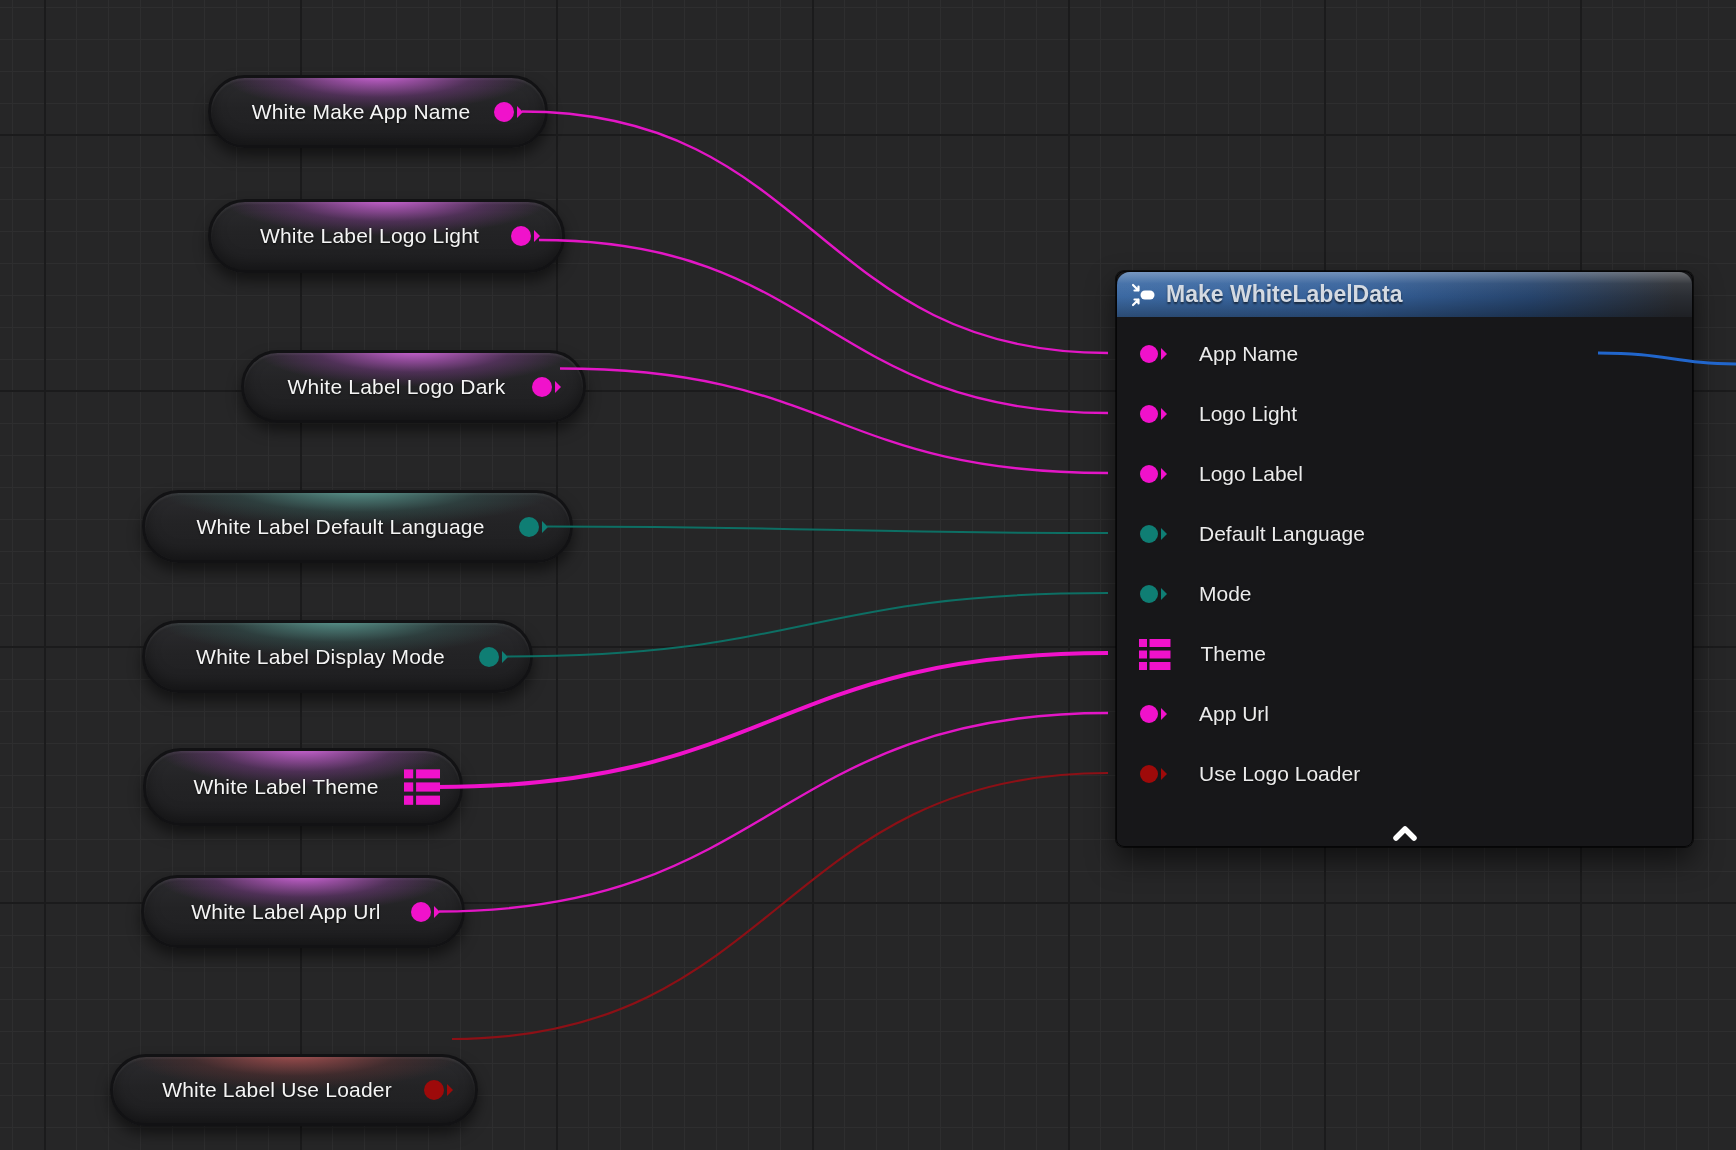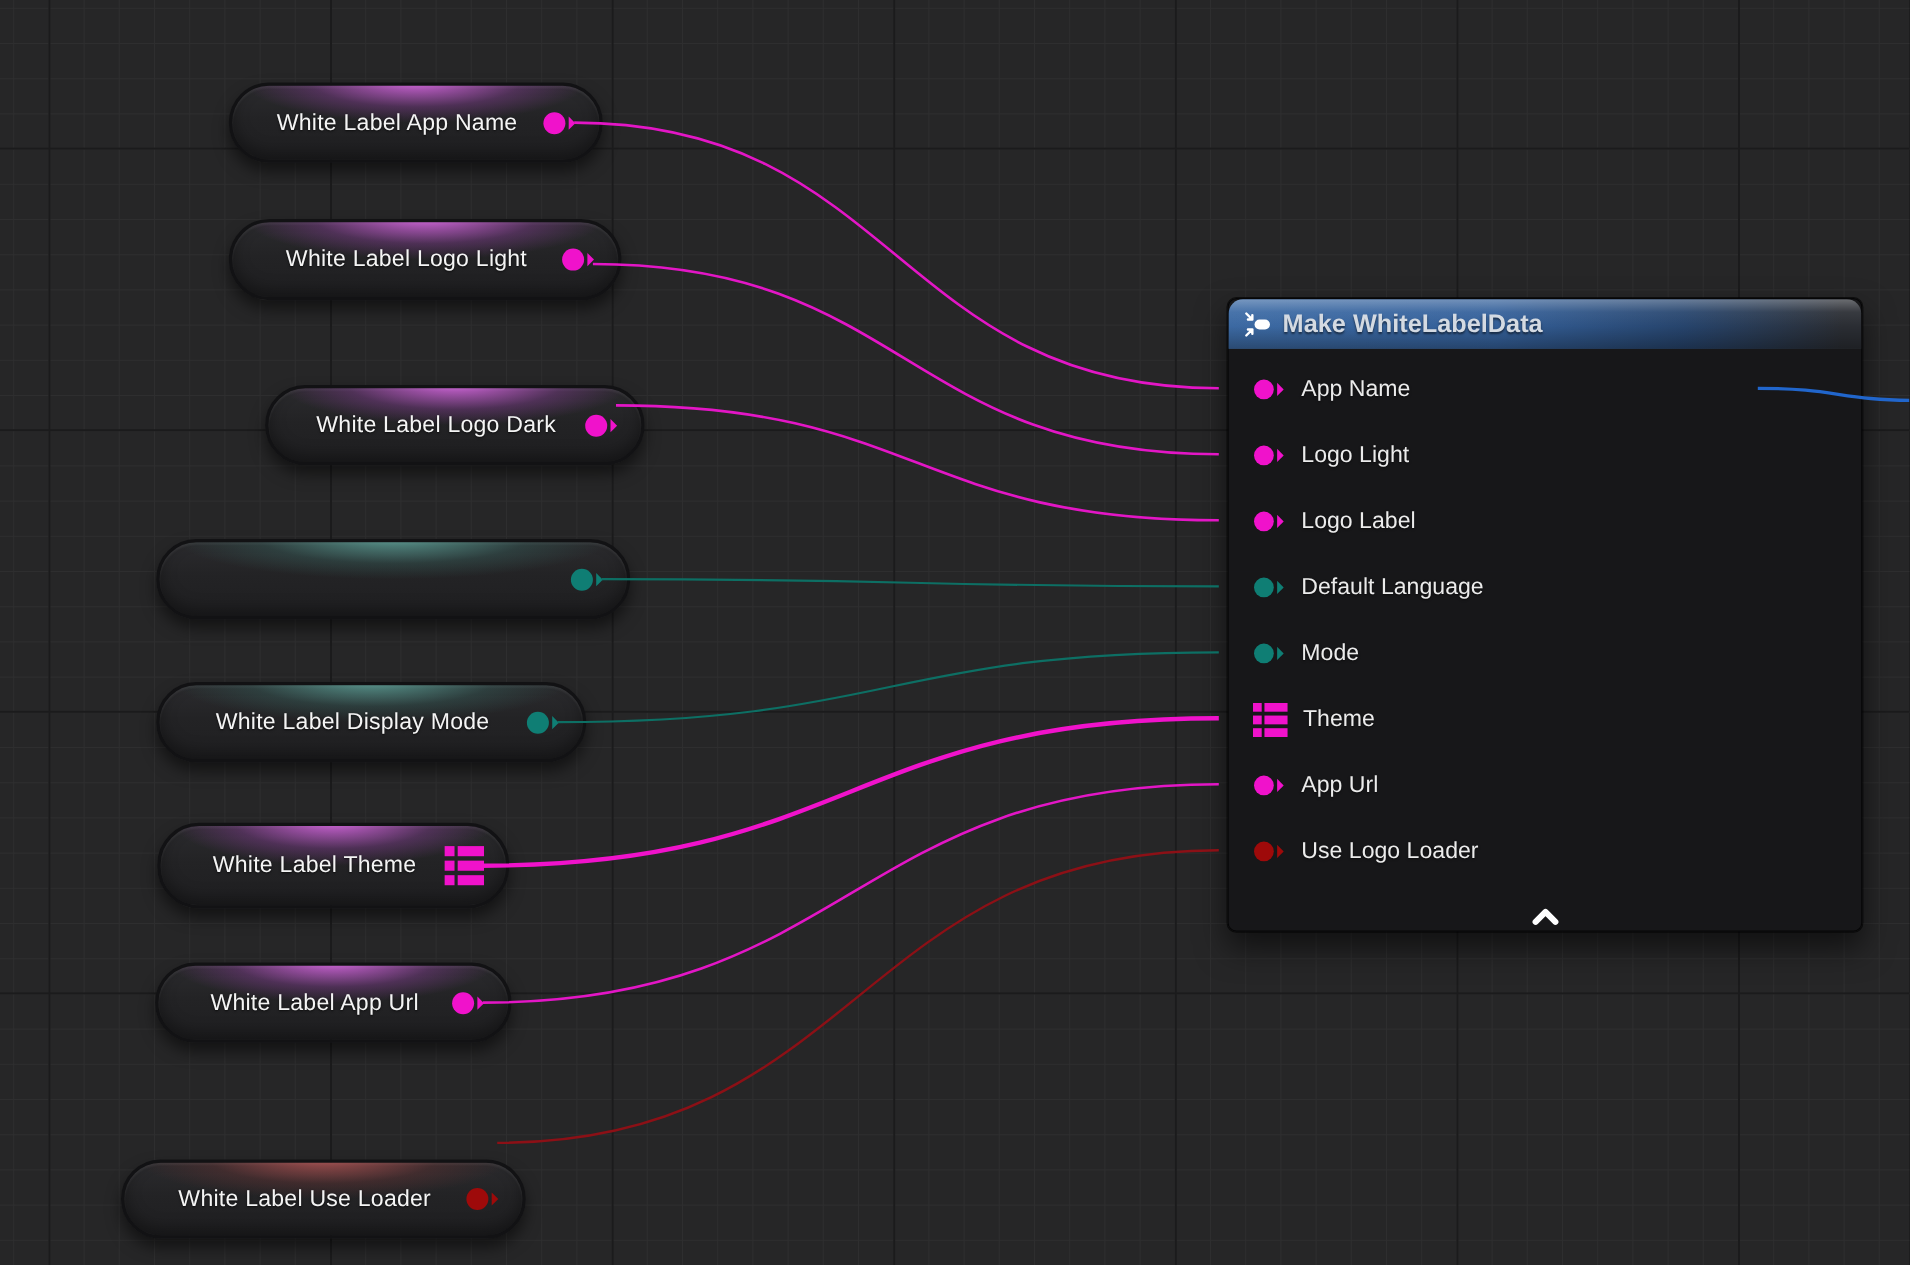--- a/index.html
+++ b/index.html
@@ -45,21 +45,21 @@
     position:relative;height:45px;border-radius:13px 13px 0 0;overflow:hidden;
     display:flex;align-items:center;gap:10px;padding-left:13px;
     background:linear-gradient(90deg,#3d6ba5 0%,#35619b 42%,#27456e 72%,#2b2e34 97%);
   }
   #node-header::after{
     content:"";position:absolute;inset:0;pointer-events:none;
     background:linear-gradient(180deg,rgba(255,255,255,.30) 0%,rgba(255,255,255,.06) 26%,rgba(0,0,0,.02) 55%,rgba(0,0,0,.30) 100%);
   }
   #node-title{position:relative;z-index:1;color:#d4dae2;font-size:23px;font-weight:bold;text-shadow:0 2px 2px rgba(0,0,0,.55);}
   #node-header .hicon{position:relative;z-index:1;line-height:0;}
-  .pin-row{display:flex;align-items:center;height:60px;padding-left:22px;gap:14px;}
+  .pin-row{display:flex;align-items:center;height:60px;padding-left:22px;gap:30px;}
   #node-inputs{position:absolute;left:0;top:52px;}
   .pin-label{color:#ebebeb;font-size:21px;text-shadow:0 1px 2px rgba(0,0,0,.6);white-space:nowrap;}
   #node-output{position:absolute;top:52px;right:0;height:60px;display:flex;align-items:center;gap:14px;padding-right:30px;}
   .pin-icon{line-height:0;}
   #collapse-btn{position:absolute;left:50%;bottom:4px;transform:translateX(-50%);line-height:0;cursor:pointer;}
   
   #wires{position:absolute;inset:0;z-index:6;pointer-events:none;}
   #wires path{pointer-events:stroke;fill:none;}
   .layer{position:absolute;inset:0;z-index:1;}
 </style>
@@ -75,21 +75,21 @@
       <path d="M 507 656.5 C 807.5 656.5, 807.5 593, 1108 593" stroke="#0d6f64" stroke-width="2"></path>
       <path d="M 437 787 C 772.5 787, 772.5 653, 1108 653" stroke="#f012cb" stroke-width="4"></path>
       <path d="M 439 911.5 C 773.5 911.5, 773.5 713, 1108 713" stroke="#e316c6" stroke-width="2.4"></path>
       <path d="M 452 1039 C 780 1039, 780 773, 1108 773" stroke="#8c1016" stroke-width="2.2"></path>
       <path d="M 1598 353 C 1671 353, 1671 364, 1744 364" stroke="#2166cc" stroke-width="3"></path>
     </svg>
 
   <div class="layer" id="vars-layer">
       <div class="pill" style="left: 208px; top: 75px; width: 340px; height: 73px; --glow: rgba(216,103,226,0.95); --glow-soft: rgba(170,70,190,0.30);">
         <span class="glow"></span>
-    <span class="pill-label">White Label App Name</span>
+    <span class="pill-label">White Make App Name</span>
     <span class="pill-pin"><svg width="32" height="24" viewBox="0 0 32 24">
     <circle cx="11" cy="12" r="10" fill="#f012cb"></circle>
     <path d="M 24 6 L 30 12 L 24 18 Z" fill="#f012cb"></path>
           </svg></span>
       </div>
       <div class="pill" style="left: 208px; top: 199px; width: 357px; height: 74px; --glow: rgba(216,103,226,0.95); --glow-soft: rgba(170,70,190,0.30);">
         <span class="glow"></span>
     <span class="pill-label">White Label Logo Light</span>
     <span class="pill-pin"><svg width="32" height="24" viewBox="0 0 32 24">
     <circle cx="11" cy="12" r="10" fill="#f012cb"></circle>
@@ -99,20 +99,21 @@
       <div class="pill" style="left: 241px; top: 350px; width: 345px; height: 73px; --glow: rgba(216,103,226,0.95); --glow-soft: rgba(170,70,190,0.30);">
         <span class="glow"></span>
     <span class="pill-label">White Label Logo Dark</span>
     <span class="pill-pin"><svg width="32" height="24" viewBox="0 0 32 24">
     <circle cx="11" cy="12" r="10" fill="#f012cb"></circle>
     <path d="M 24 6 L 30 12 L 24 18 Z" fill="#f012cb"></path>
           </svg></span>
       </div>
       <div class="pill" style="left: 142px; top: 490px; width: 431px; height: 73px; --glow: rgba(96,168,158,0.85); --glow-soft: rgba(60,120,112,0.28);">
         <span class="glow"></span>
+    <span class="pill-label">White Label Default Language</span>
     <span class="pill-pin"><svg width="32" height="24" viewBox="0 0 32 24">
     <circle cx="11" cy="12" r="10" fill="#0f7e74"></circle>
     <path d="M 24 6 L 30 12 L 24 18 Z" fill="#0f7e74"></path>
           </svg></span>
       </div>
       <div class="pill" style="left: 142px; top: 620px; width: 391px; height: 73px; --glow: rgba(96,168,158,0.85); --glow-soft: rgba(60,120,112,0.28);">
         <span class="glow"></span>
     <span class="pill-label">White Label Display Mode</span>
     <span class="pill-pin"><svg width="32" height="24" viewBox="0 0 32 24">
     <circle cx="11" cy="12" r="10" fill="#0f7e74"></circle>

